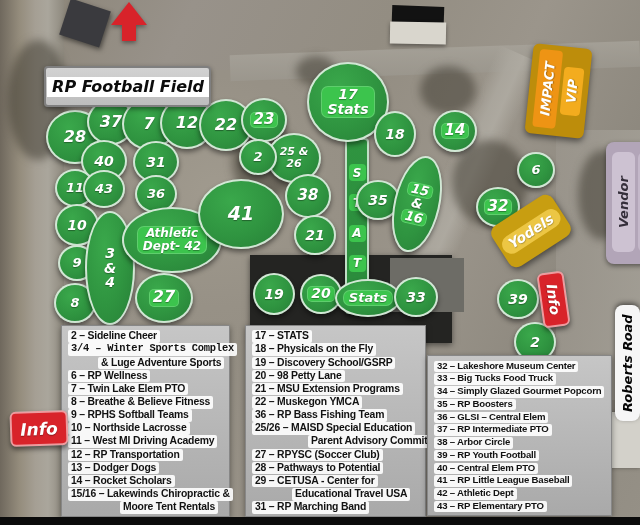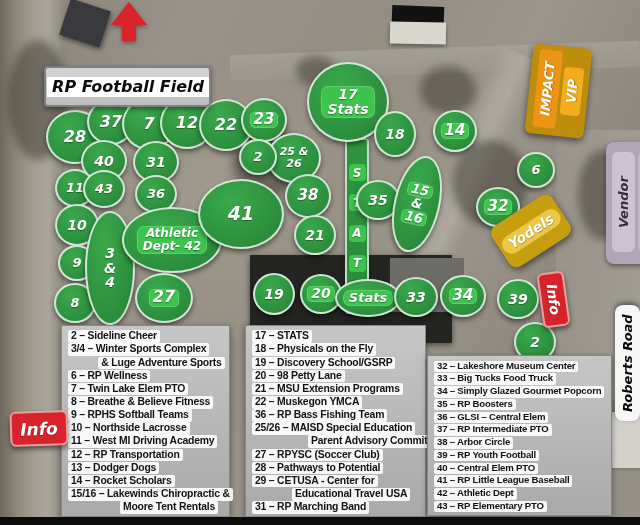--- a/index.html
+++ b/index.html
@@ -242,23 +242,20 @@
         <span>6</span>
       </div>
       <div class="booth" style="left: 335px; top: 279px; width: 66px; height: 38px; font-size: 13px;">
         <span class="chipblock">
           <div>Stats</div>
         </span>
       </div>
       <div class="booth" style="left: 394px; top: 277px; width: 44px; height: 40px; font-size: 14px;">
         <span>33</span>
       </div>
-      <div class="booth" style="left: 440px; top: 275px; width: 46px; height: 42px; font-size: 15px;">
-        <span class="chip">34</span>
-      </div>
       <div class="booth" style="left: 497px; top: 279px; width: 42px; height: 40px; font-size: 14px;">
         <span>39</span>
       </div>
       <div class="booth" style="left: 514px; top: 322px; width: 42px; height: 40px; font-size: 14px;">
         <span>2</span>
       </div>
     </div>
 
   <div class="sign" id="field-arrow">
     <div class="head"></div>
@@ -285,24 +282,24 @@
   <div class="sign vtext" id="roberts-road">Roberts Road</div>
 
   <div class="sign info-chip vtext" id="info-right">Info</div>
   <div class="sign info-chip" id="info-left">Info</div>
 
   <div id="legend">
       <div class="panel" style="left: 61px; top: 325px; width: 169px; height: 192px; font-size: 10.4px;">
         <div class="lrow" style="height: 13.1429px;">
           <span>2 – Sideline Cheer</span>
         </div>
-        <div class="lrow" style="height: 13.1429px;">
+        <div class="lrow" style="height: 13.1429px; font-family: Liberation Mono, monospace;">
           <span>3/4 – Winter Sports Complex</span>
         </div>
-        <div class="lrow" style="height: 13.1429px; justify-content: center;">
+        <div class="lrow" style="height: 13.1429px;">
           <span style="margin-left: 30px;">&amp; Luge Adventure Sports</span>
         </div>
         <div class="lrow" style="height: 13.1429px;">
           <span>6 – RP Wellness</span>
         </div>
         <div class="lrow" style="height: 13.1429px;">
           <span>7 – Twin Lake Elem PTO</span>
         </div>
         <div class="lrow" style="height: 13.1429px;">
           <span>8 – Breathe &amp; Believe Fitness</span>

